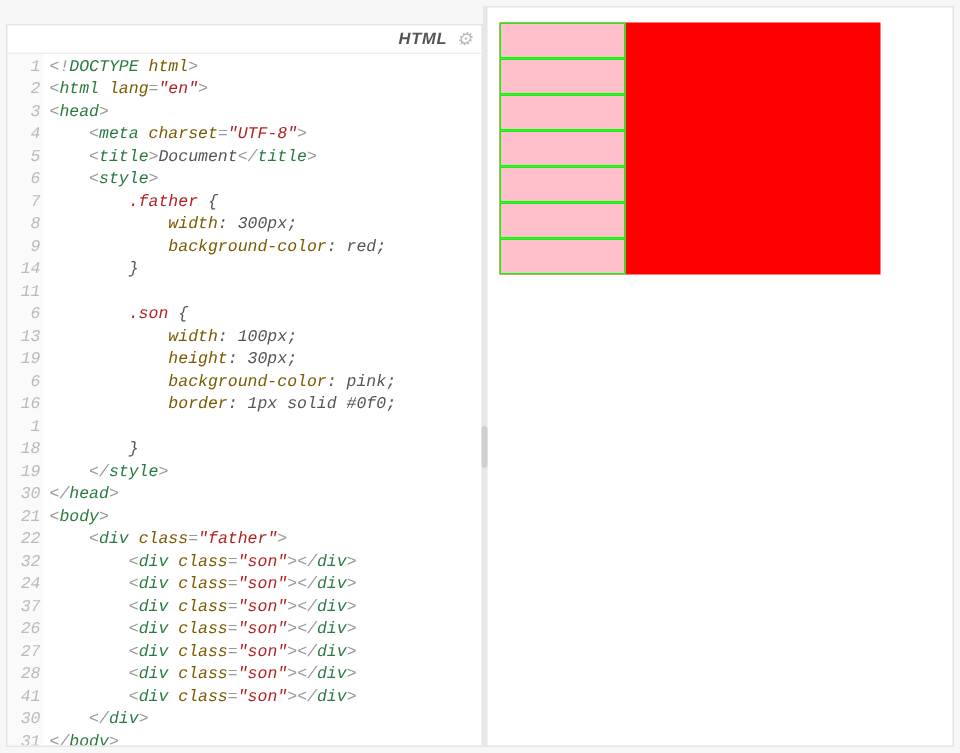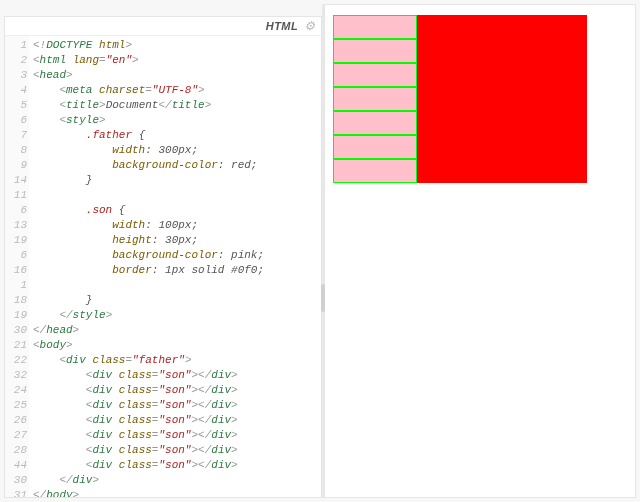--- a/index.html
+++ b/index.html
@@ -143,25 +143,25 @@
           <div>6</div>
           <div>16</div>
           <div>1</div>
           <div>18</div>
           <div>19</div>
           <div>30</div>
           <div>21</div>
           <div>22</div>
           <div>32</div>
           <div>24</div>
-          <div>25</div>
+          <div>37</div>
           <div>26</div>
           <div>27</div>
           <div>28</div>
-          <div>44</div>
+          <div>41</div>
           <div>30</div>
           <div>31</div>
           <div>32</div>
         </div>
       <div class="code" id="code"><div><span class="p">&lt;!</span><span class="t">DOCTYPE</span><span class="n"> </span><span class="a">html</span><span class="p">&gt;</span></div><div><span class="p">&lt;</span><span class="t">html</span><span class="n"> </span><span class="a">lang</span><span class="p">=</span><span class="v">"en"</span><span class="p">&gt;</span></div><div><span class="p">&lt;</span><span class="t">head</span><span class="p">&gt;</span></div><div><span class="n">    </span><span class="p">&lt;</span><span class="t">meta</span><span class="n"> </span><span class="a">charset</span><span class="p">=</span><span class="v">"UTF-8"</span><span class="p">&gt;</span></div><div><span class="n">    </span><span class="p">&lt;</span><span class="t">title</span><span class="p">&gt;</span><span class="n">Document</span><span class="p">&lt;/</span><span class="t">title</span><span class="p">&gt;</span></div><div><span class="n">    </span><span class="p">&lt;</span><span class="t">style</span><span class="p">&gt;</span></div><div><span class="n">        </span><span class="k">.father</span><span class="n"> {</span></div><div><span class="n">            </span><span class="s">width</span><span class="n">: 300px;</span></div><div><span class="n">            </span><span class="s">background-color</span><span class="n">: red;</span></div><div><span class="n">        }</span></div><div>&nbsp;</div><div><span class="n">        </span><span class="k">.son</span><span class="n"> {</span></div><div><span class="n">            </span><span class="s">width</span><span class="n">: 100px;</span></div><div><span class="n">            </span><span class="s">height</span><span class="n">: 30px;</span></div><div><span class="n">            </span><span class="s">background-color</span><span class="n">: pink;</span></div><div><span class="n">            </span><span class="s">border</span><span class="n">: 1px solid #0f0;</span></div><div>&nbsp;</div><div><span class="n">        }</span></div><div><span class="n">    </span><span class="p">&lt;/</span><span class="t">style</span><span class="p">&gt;</span></div><div><span class="p">&lt;/</span><span class="t">head</span><span class="p">&gt;</span></div><div><span class="p">&lt;</span><span class="t">body</span><span class="p">&gt;</span></div><div><span class="n">    </span><span class="p">&lt;</span><span class="t">div</span><span class="n"> </span><span class="a">class</span><span class="p">=</span><span class="v">"father"</span><span class="p">&gt;</span></div><div><span class="n">        </span><span class="p">&lt;</span><span class="t">div</span><span class="n"> </span><span class="a">class</span><span class="p">=</span><span class="v">"son"</span><span class="p">&gt;&lt;/</span><span class="t">div</span><span class="p">&gt;</span></div><div><span class="n">        </span><span class="p">&lt;</span><span class="t">div</span><span class="n"> </span><span class="a">class</span><span class="p">=</span><span class="v">"son"</span><span class="p">&gt;&lt;/</span><span class="t">div</span><span class="p">&gt;</span></div><div><span class="n">        </span><span class="p">&lt;</span><span class="t">div</span><span class="n"> </span><span class="a">class</span><span class="p">=</span><span class="v">"son"</span><span class="p">&gt;&lt;/</span><span class="t">div</span><span class="p">&gt;</span></div><div><span class="n">        </span><span class="p">&lt;</span><span class="t">div</span><span class="n"> </span><span class="a">class</span><span class="p">=</span><span class="v">"son"</span><span class="p">&gt;&lt;/</span><span class="t">div</span><span class="p">&gt;</span></div><div><span class="n">        </span><span class="p">&lt;</span><span class="t">div</span><span class="n"> </span><span class="a">class</span><span class="p">=</span><span class="v">"son"</span><span class="p">&gt;&lt;/</span><span class="t">div</span><span class="p">&gt;</span></div><div><span class="n">        </span><span class="p">&lt;</span><span class="t">div</span><span class="n"> </span><span class="a">class</span><span class="p">=</span><span class="v">"son"</span><span class="p">&gt;&lt;/</span><span class="t">div</span><span class="p">&gt;</span></div><div><span class="n">        </span><span class="p">&lt;</span><span class="t">div</span><span class="n"> </span><span class="a">class</span><span class="p">=</span><span class="v">"son"</span><span class="p">&gt;&lt;/</span><span class="t">div</span><span class="p">&gt;</span></div><div><span class="n">    </span><span class="p">&lt;/</span><span class="t">div</span><span class="p">&gt;</span></div><div><span class="p">&lt;/</span><span class="t">body</span><span class="p">&gt;</span></div><div><span class="p">&lt;/</span><span class="t">html</span><span class="p">&gt;</span></div></div>
     </div>
   </div>
   <div class="divider">
     <div class="handle"></div>
   </div>

